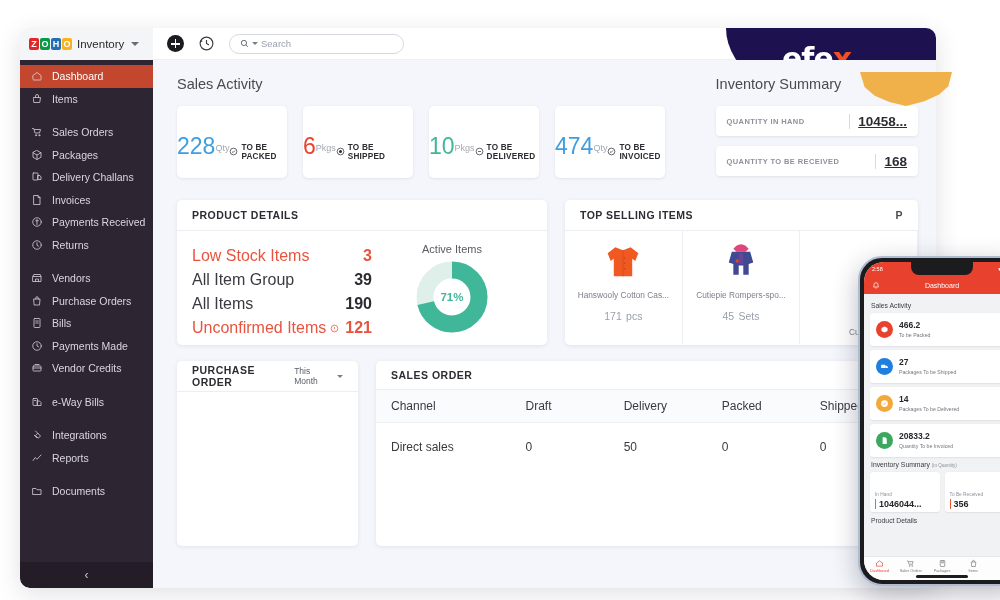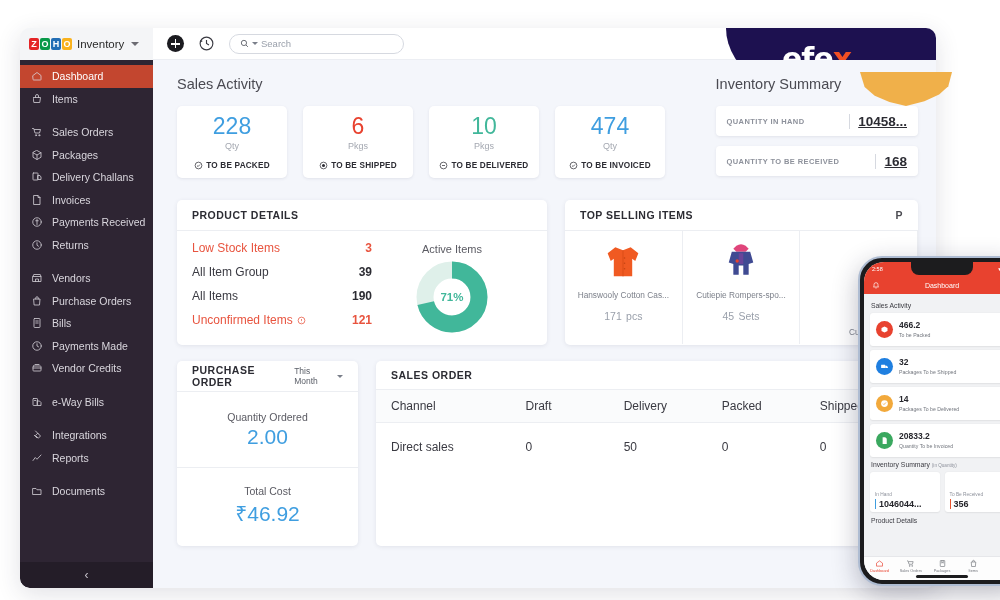--- a/index.html
+++ b/index.html
@@ -149,21 +149,21 @@
   .section-title { font-size: 14.5px; color: #4a4a52; font-weight: normal; }
 
   .row-top { display: flex; gap: 0; }
   .sales-col { width: 540px; }
   .inv-col { width: 210px; margin-left: 18px; }
 
   .activity-cards { display: flex; gap: 16px; margin-top: 14px; }
   .act-card {
     width: 110px; height: 72px; background: #fff; border-radius: 5px;
     box-shadow: 0 1px 3px rgba(60,60,90,.10);
-    display: flex; flex-direction: column; align-items: center;
+    display: flex; flex-direction: row; align-items: center;
     padding-top: 9px; cursor: pointer;
   }
   .act-num { font-size: 23px; font-weight: normal; line-height: 1; }
   .act-unit { font-size: 9px; color: #a4a8b1; margin-top: 3px; }
   .act-label {
     margin-top: 10px; font-size: 8.2px; font-weight: bold; color: #2c2c33;
     display: flex; align-items: center; gap: 3px; letter-spacing: .2px;
   }
   .act-ico { width: 9px; height: 9px; flex: none; }
 
@@ -194,22 +194,22 @@
   .panel-filter {
     font-size: 8.5px; color: #5c6069; display: flex; align-items: center; gap: 3px;
     cursor: pointer;
     justify-content: flex-end;
   }
 
   .pd-panel { width: 372px; height: 145px; }
   .pd-body { display: flex; padding: 10px 15px 0 15px; }
   .pd-list { width: 180px; }
   .pd-row {
-    display: flex; justify-content: space-between; align-items: flex-start;
-    font-size: 12px; height: 24px;
+    display: flex; justify-content: space-between; align-items: flex-end;
+    font-size: 16px; height: 24px;
   }
   .pd-row .k { color: #3a3a42; display: flex; align-items: center; gap: 4px; }
   .pd-row .v { font-weight: bold; color: #2c2c33; }
   .pd-row.alert .k, .pd-row.alert .v { color: #e8543f; }
   .info-ico { width: 9px; height: 9px; }
   .pd-chart { flex: 1; display: flex; flex-direction: column; align-items: center; }
   .pd-chart-title { font-size: 11px; color: #5a5a62; margin-top: 2px; }
   .donut { position: relative; width: 74px; height: 74px; margin-top: 5px; }
   .donut svg { transform: rotate(-90deg); }
   .donut-center {
@@ -685,30 +685,20 @@
       <div class="bottom-row">
 
         <div class="panel po-panel">
           <div class="panel-head">
             <span class="panel-title">PURCHASE ORDER</span>
             <span class="panel-filter">
               <span>This Month</span>
               <span class="mini-caret"></span>
             </span>
           </div>
-          <div id="po-blocks">
-              <div class="po-block first">
-                <div class="po-label">Quantity Ordered</div>
-     <div class="po-val">2.00</div>
-              </div>
-              <div class="po-block">
-                <div class="po-label">Total Cost</div>
-     <div class="po-val">₹46.92</div>
-              </div>
-            </div>
         </div>
 
         <div class="panel so-panel">
           <div class="so-head">
             <span class="panel-title">SALES ORDER</span>
           </div>
           <table class="so-table">
             <thead>
                 <tr id="so-head-row">
                   <th>Channel</th>
@@ -769,21 +759,21 @@
      <span class="ph-chev">›</span>
             </div>
             <div class="ph-card">
               <span class="ph-badge" style="background:#1f7fe0">
        <svg viewBox="0 0 24 24">
                   <rect x="3" y="7" width="11" height="9" rx="1" fill="#fff"></rect>
                   <path d="M14 10h4l3 3v3h-7z" fill="#fff"></path>
                 </svg>
      </span>
      <span class="ph-texts">
-       <span class="ph-num" style="display:block">32</span>
+       <span class="ph-num" style="display:block">27</span>
        <span class="ph-sub" style="display:block">Packages To be Shipped</span>
      </span>
      <span class="ph-chev">›</span>
             </div>
             <div class="ph-card">
               <span class="ph-badge" style="background:#f2a93b">
        <svg viewBox="0 0 24 24">
                   <circle cx="12" cy="12" r="9" fill="#fff"></circle>
                   <path d="M8 12.3l2.6 2.6 5.2-5.6" stroke="#f2a93b" stroke-width="2.2" fill="none"></path>
                 </svg>

